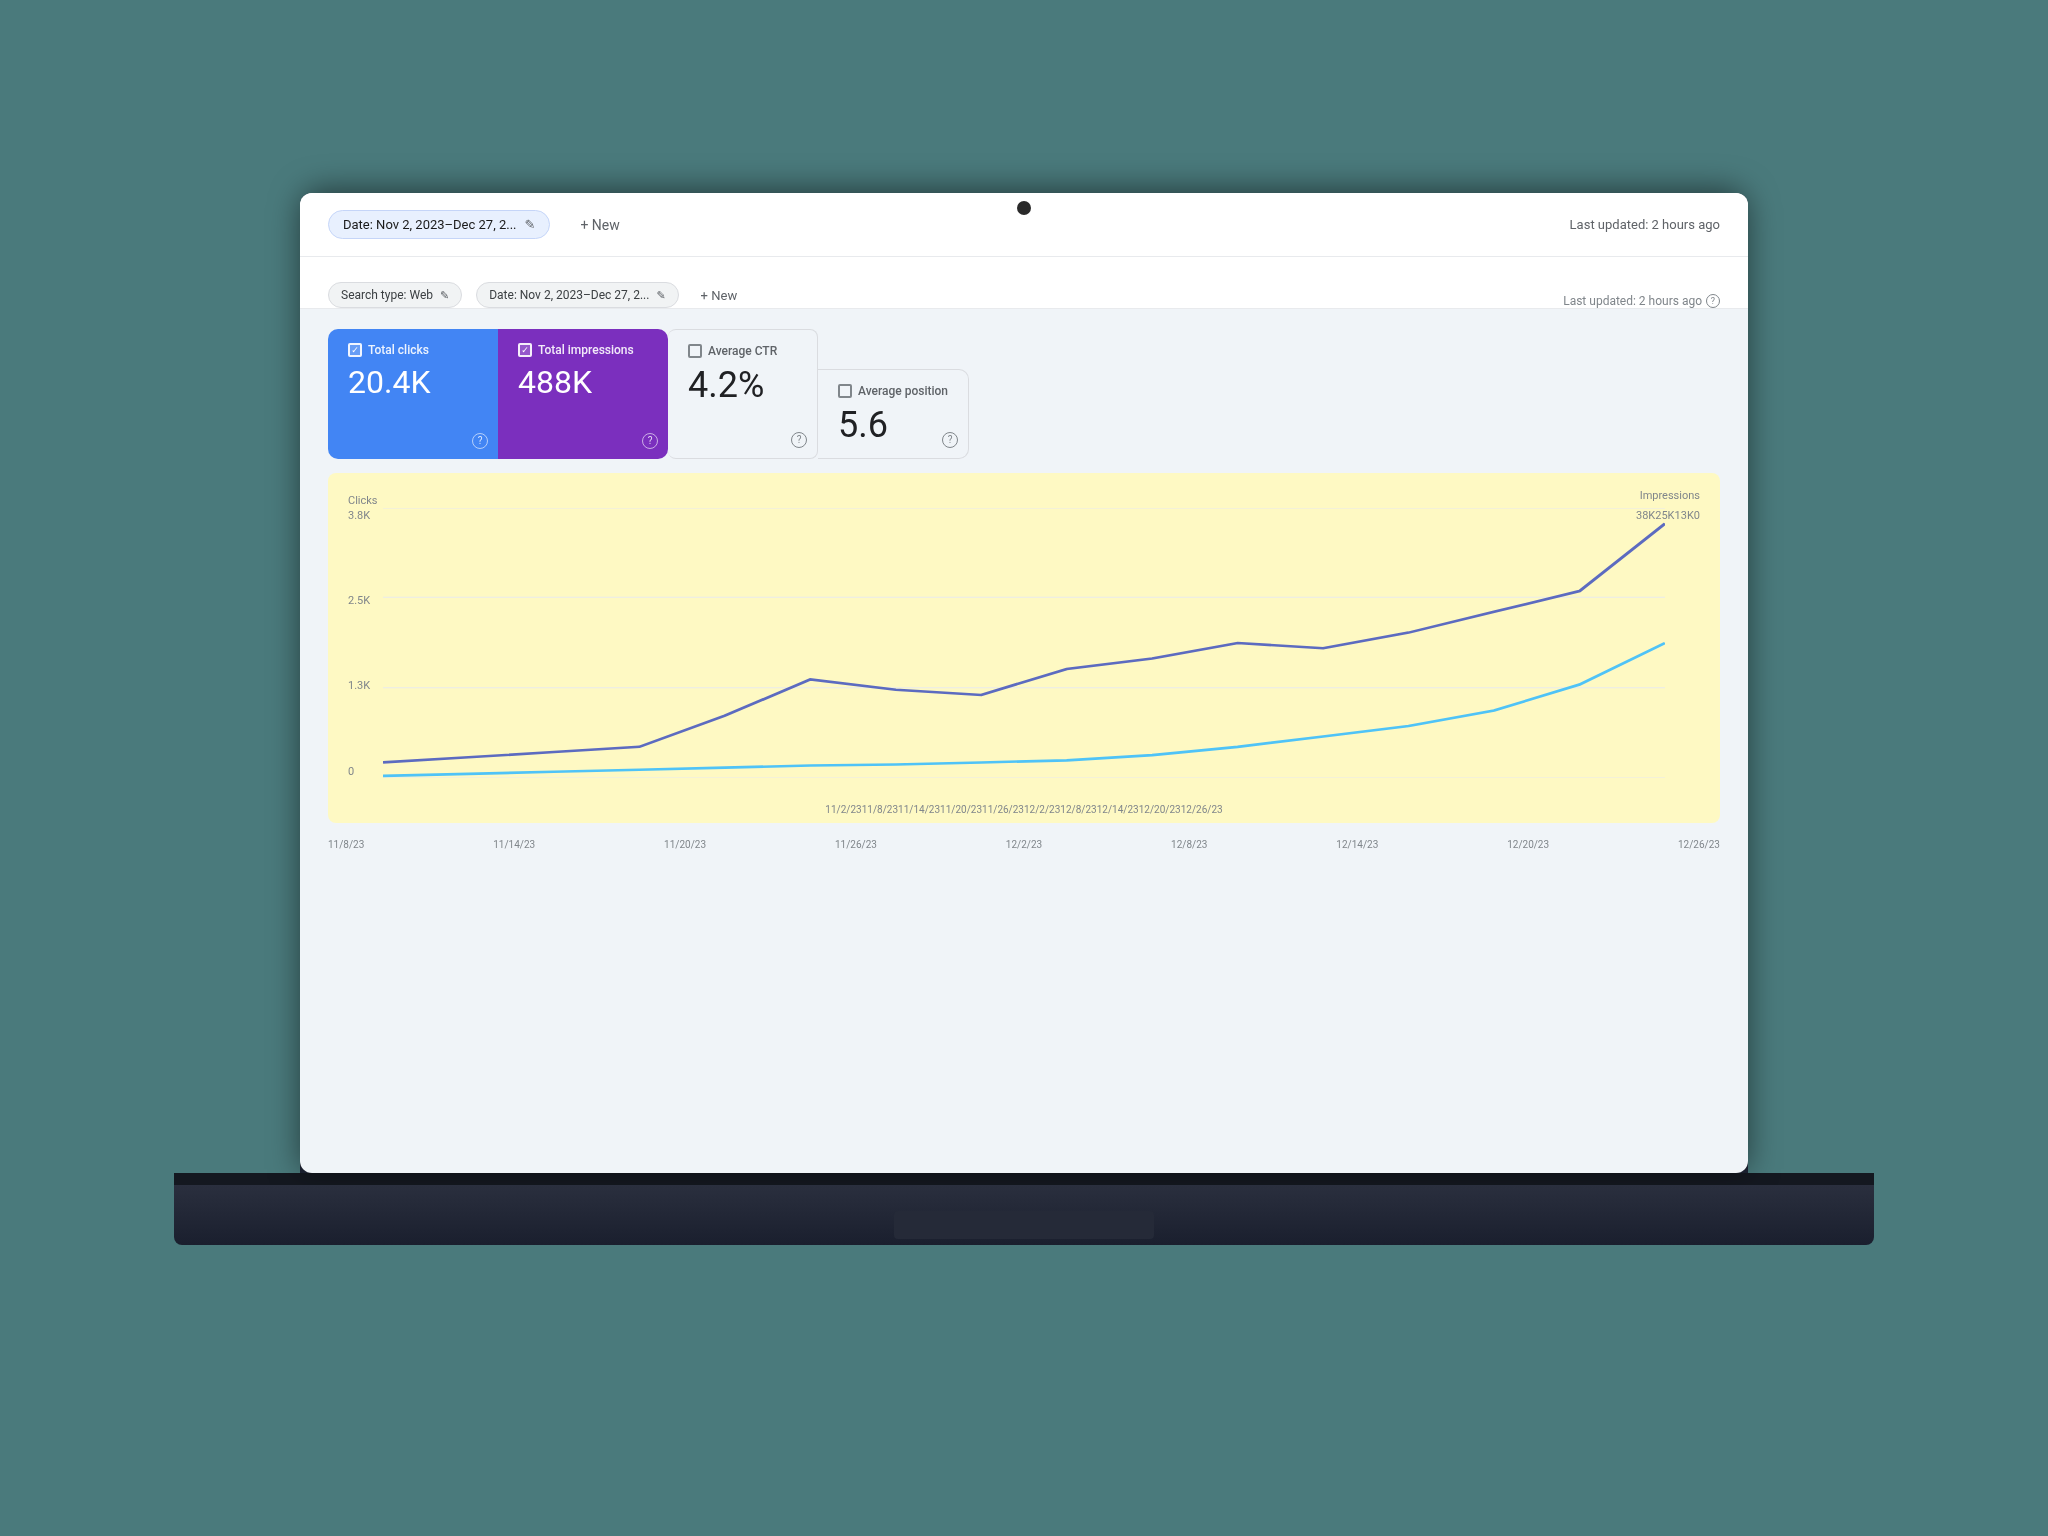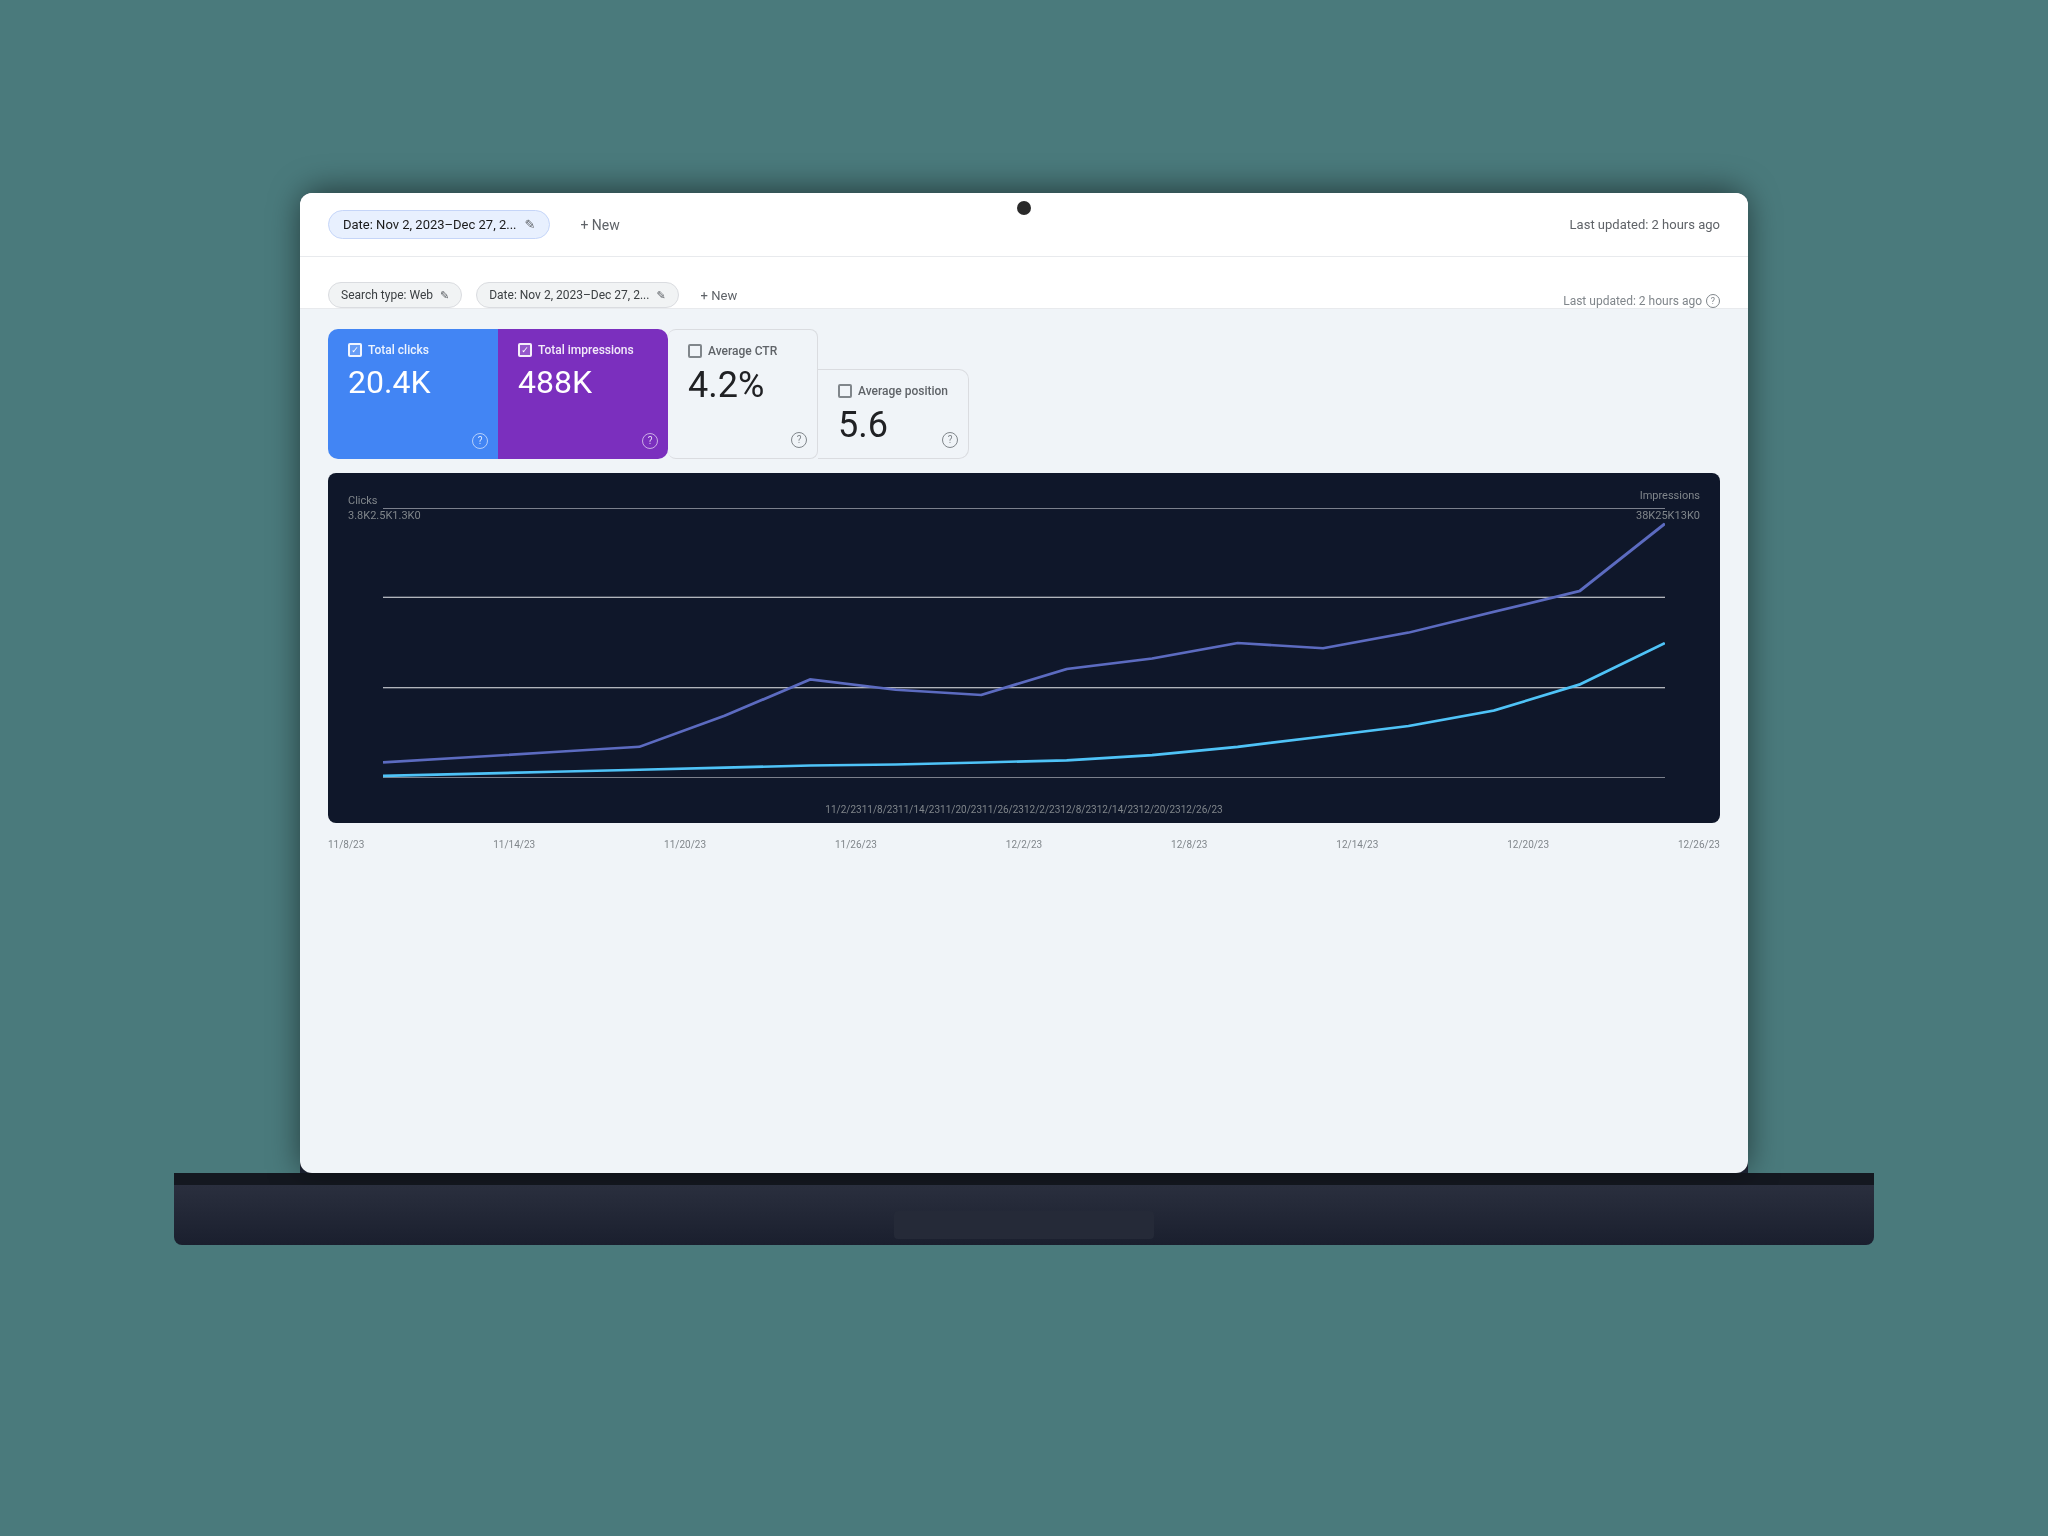--- a/index.html
+++ b/index.html
@@ -257,21 +257,21 @@
     }
 
     .metric-help.dark {
       border-color: #80868b;
       color: #80868b;
     }
 
     
     .chart-container {
       margin: 0 28px;
-      background: #0f172a;
+      background: #fef9c3;
       border-radius: 8px;
       padding: 20px 20px 10px;
       height: 350px;
       position: relative;
       overflow: hidden;
     }
 
     .y-label {
       font-size: 11px;
       color: #80868b;
@@ -426,21 +426,21 @@
         </div>
 
         <div class="chart-container">
           <div style="position:absolute;left:20px;top:16px;">
             <span class="axis-title">Clicks</span>
           </div>
           <div class="impressions-label">
             <span class="axis-title">Impressions</span>
           </div>
 
-          <div style="position:absolute;left:20px;top:36px;bottom:45px;display:flex;flex-direction:row;justify-content:space-between;">
+          <div style="position:absolute;left:20px;top:36px;bottom:45px;display:flex;flex-direction:column;justify-content:space-between;">
             <span class="y-label">3.8K</span>
             <span class="y-label">2.5K</span>
             <span class="y-label">1.3K</span>
             <span class="y-label">0</span>
           </div>
 
           <div style="position:absolute;right:20px;top:36px;bottom:45px;display:flex;flex-direction:row;justify-content:space-between;text-align:right;">
             <span class="y-label">38K</span>
             <span class="y-label">25K</span>
             <span class="y-label">13K</span>

